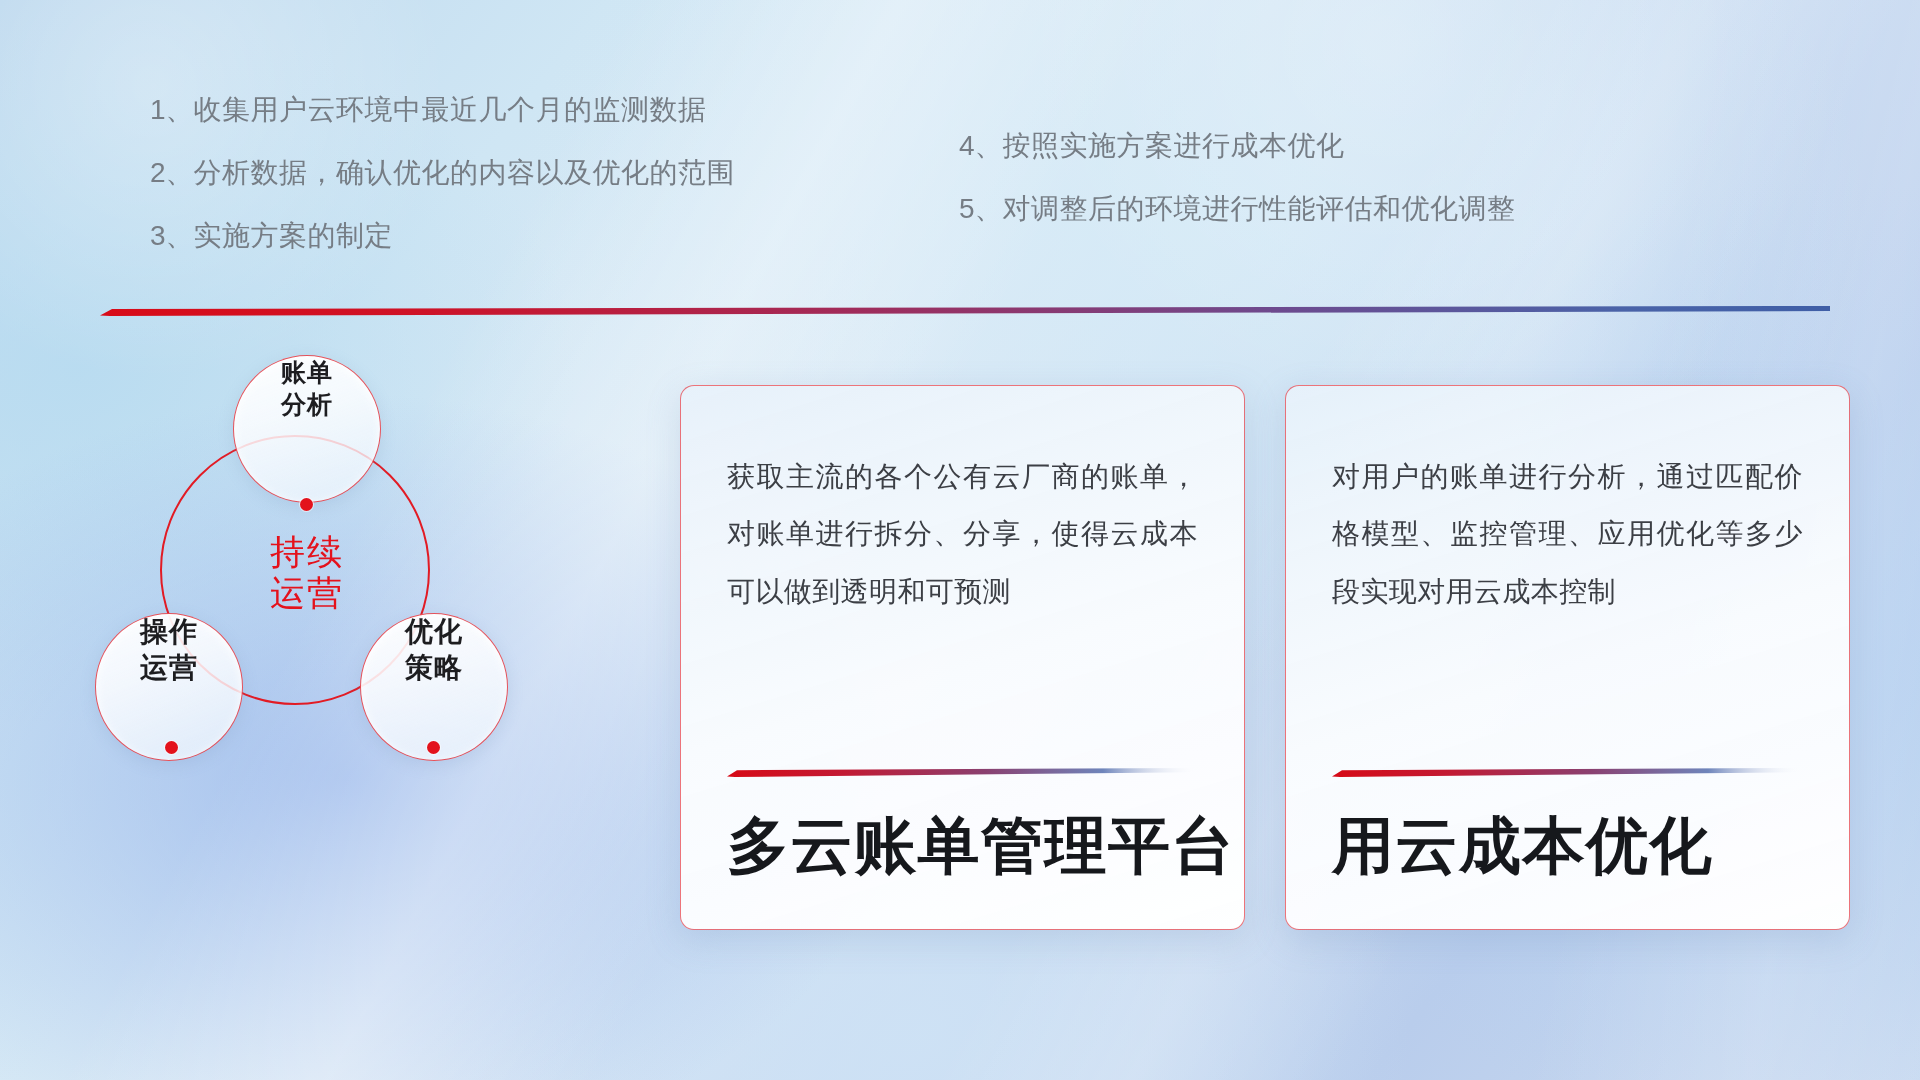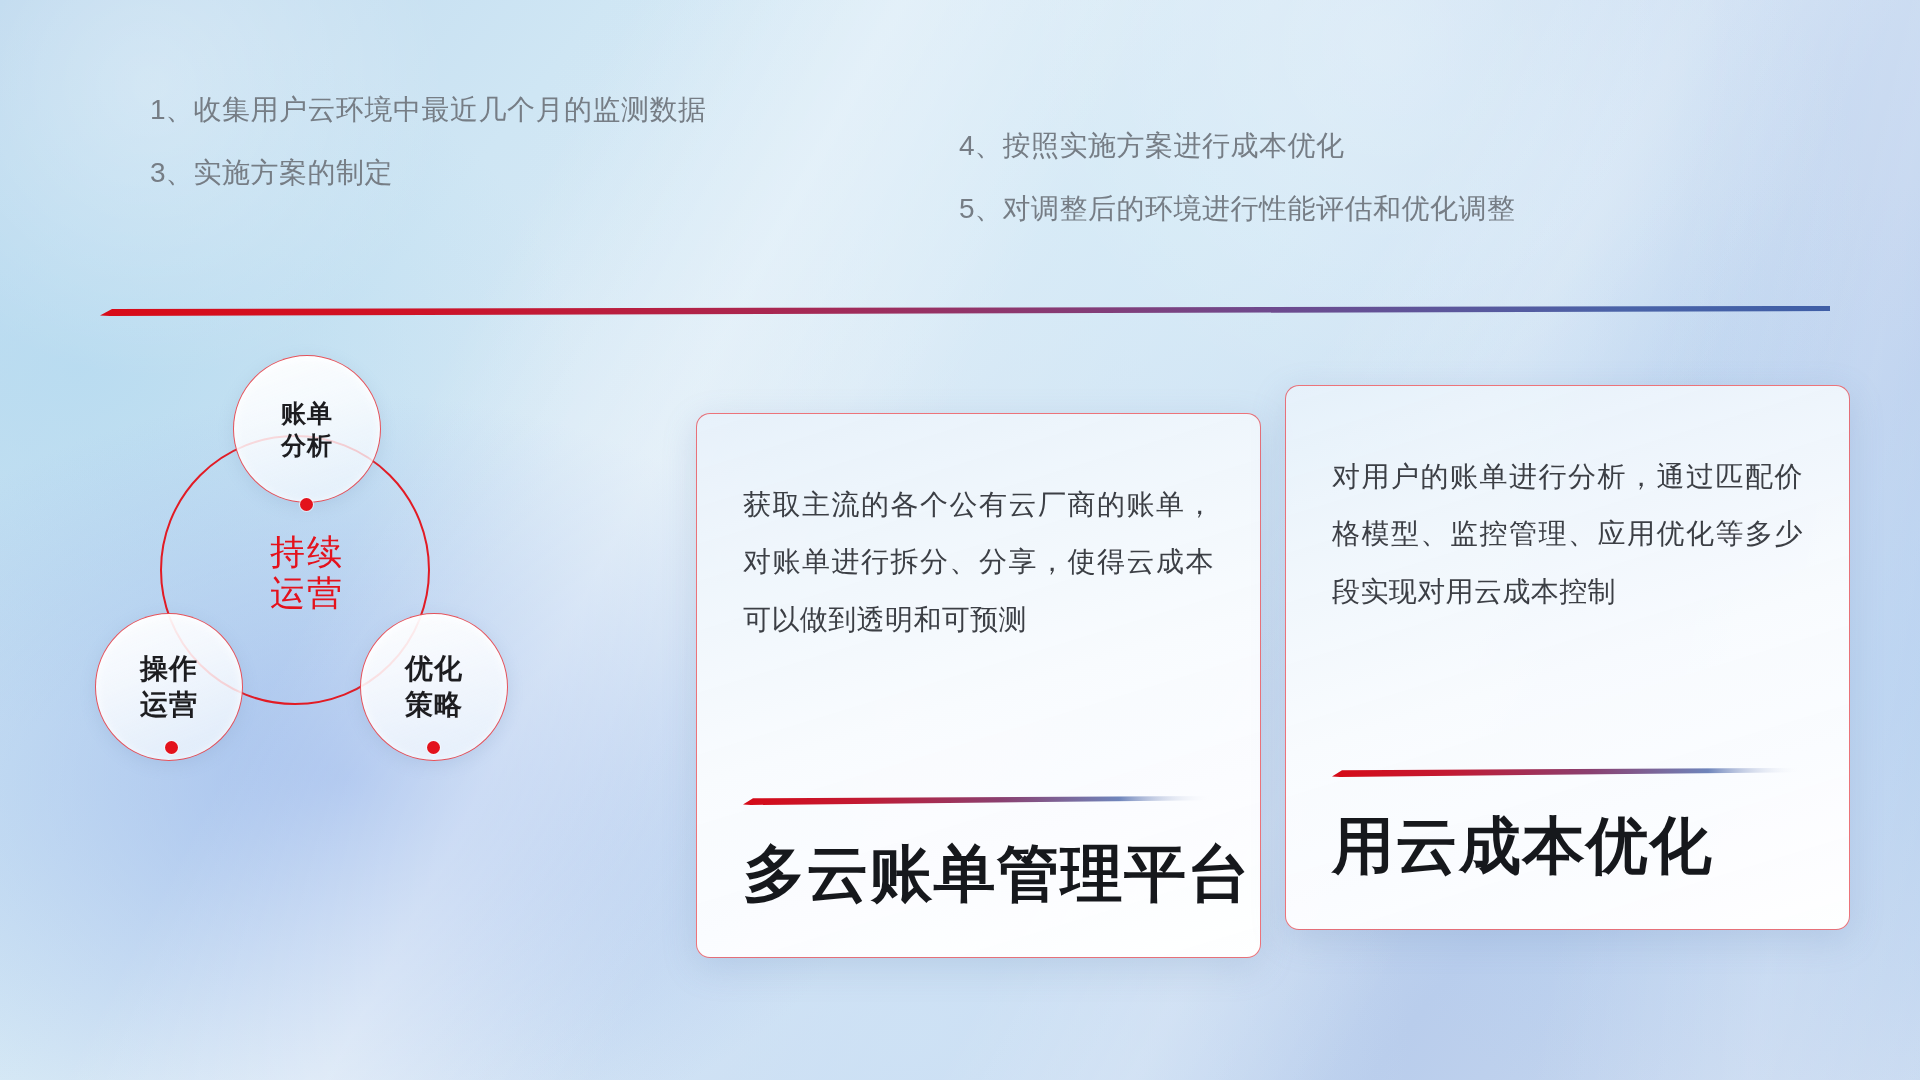--- a/index.html
+++ b/index.html
@@ -127,21 +127,20 @@
   }
   
   .bub {
     position: absolute;
     border-radius: 50%;
     box-sizing: border-box;
     border: 1.6px solid rgba(226,27,36,0.75);
     background: linear-gradient(160deg, rgba(255,255,255,0.96) 0%, rgba(252,253,255,0.86) 40%, rgba(238,246,253,0.72) 100%);
     box-shadow: 0 4px 16px rgba(120,150,190,0.20), inset 0 2px 10px rgba(255,255,255,0.9);
     display: flex;
-    align-items: center;
     justify-content: center;
   }
   .bub .btxt {
     font-size: 25px;
     font-weight: bold;
     color: #1d1d20;
     line-height: 1.28;
     letter-spacing: 1px;
     text-align: center;
   }
@@ -175,21 +174,21 @@
     background: linear-gradient(163deg,
         rgba(231,241,250,0.93) 0%,
         rgba(241,247,252,0.95) 26%,
         rgba(250,252,254,0.96) 52%,
         rgba(252,253,255,0.97) 74%,
         rgba(255,255,255,0.98) 100%);
     box-shadow: 0 10px 34px rgba(110,140,185,0.22);
     padding: 62px 46px 0 46px;
     z-index: 6;
   }
-  .card-1 { left: 696px; margin-top: 28px; }
+  .card-1 { left: 680px; }
   .card-2 { left: 1285px; }
 
   .card-body {
     font-size: 28px;
     color: #3c3f45;
     line-height: 2.05;
     letter-spacing: 0.4px;
     text-align: justify;
     text-align-last: left;
     font-weight: 400;
@@ -218,20 +217,23 @@
 </head>
 <body>
 
 <div id="stage">
 
   <div class="list-wrap">
 
     <div class="list-col col-left">
       <div class="list-item">
         <span class="num">1、</span><span>收集用户云环境中最近几个月的监测数据</span>
+      </div>
+      <div class="list-item">
+        <span class="num">2、</span><span>分析数据，确认优化的内容以及优化的范围</span>
       </div>
       <div class="list-item">
         <span class="num">3、</span><span>实施方案的制定</span>
       </div>
     </div>
 
     <div class="list-col col-right">
       <div class="list-item">
         <span class="num">4、</span><span>按照实施方案进行成本优化</span>
       </div>

